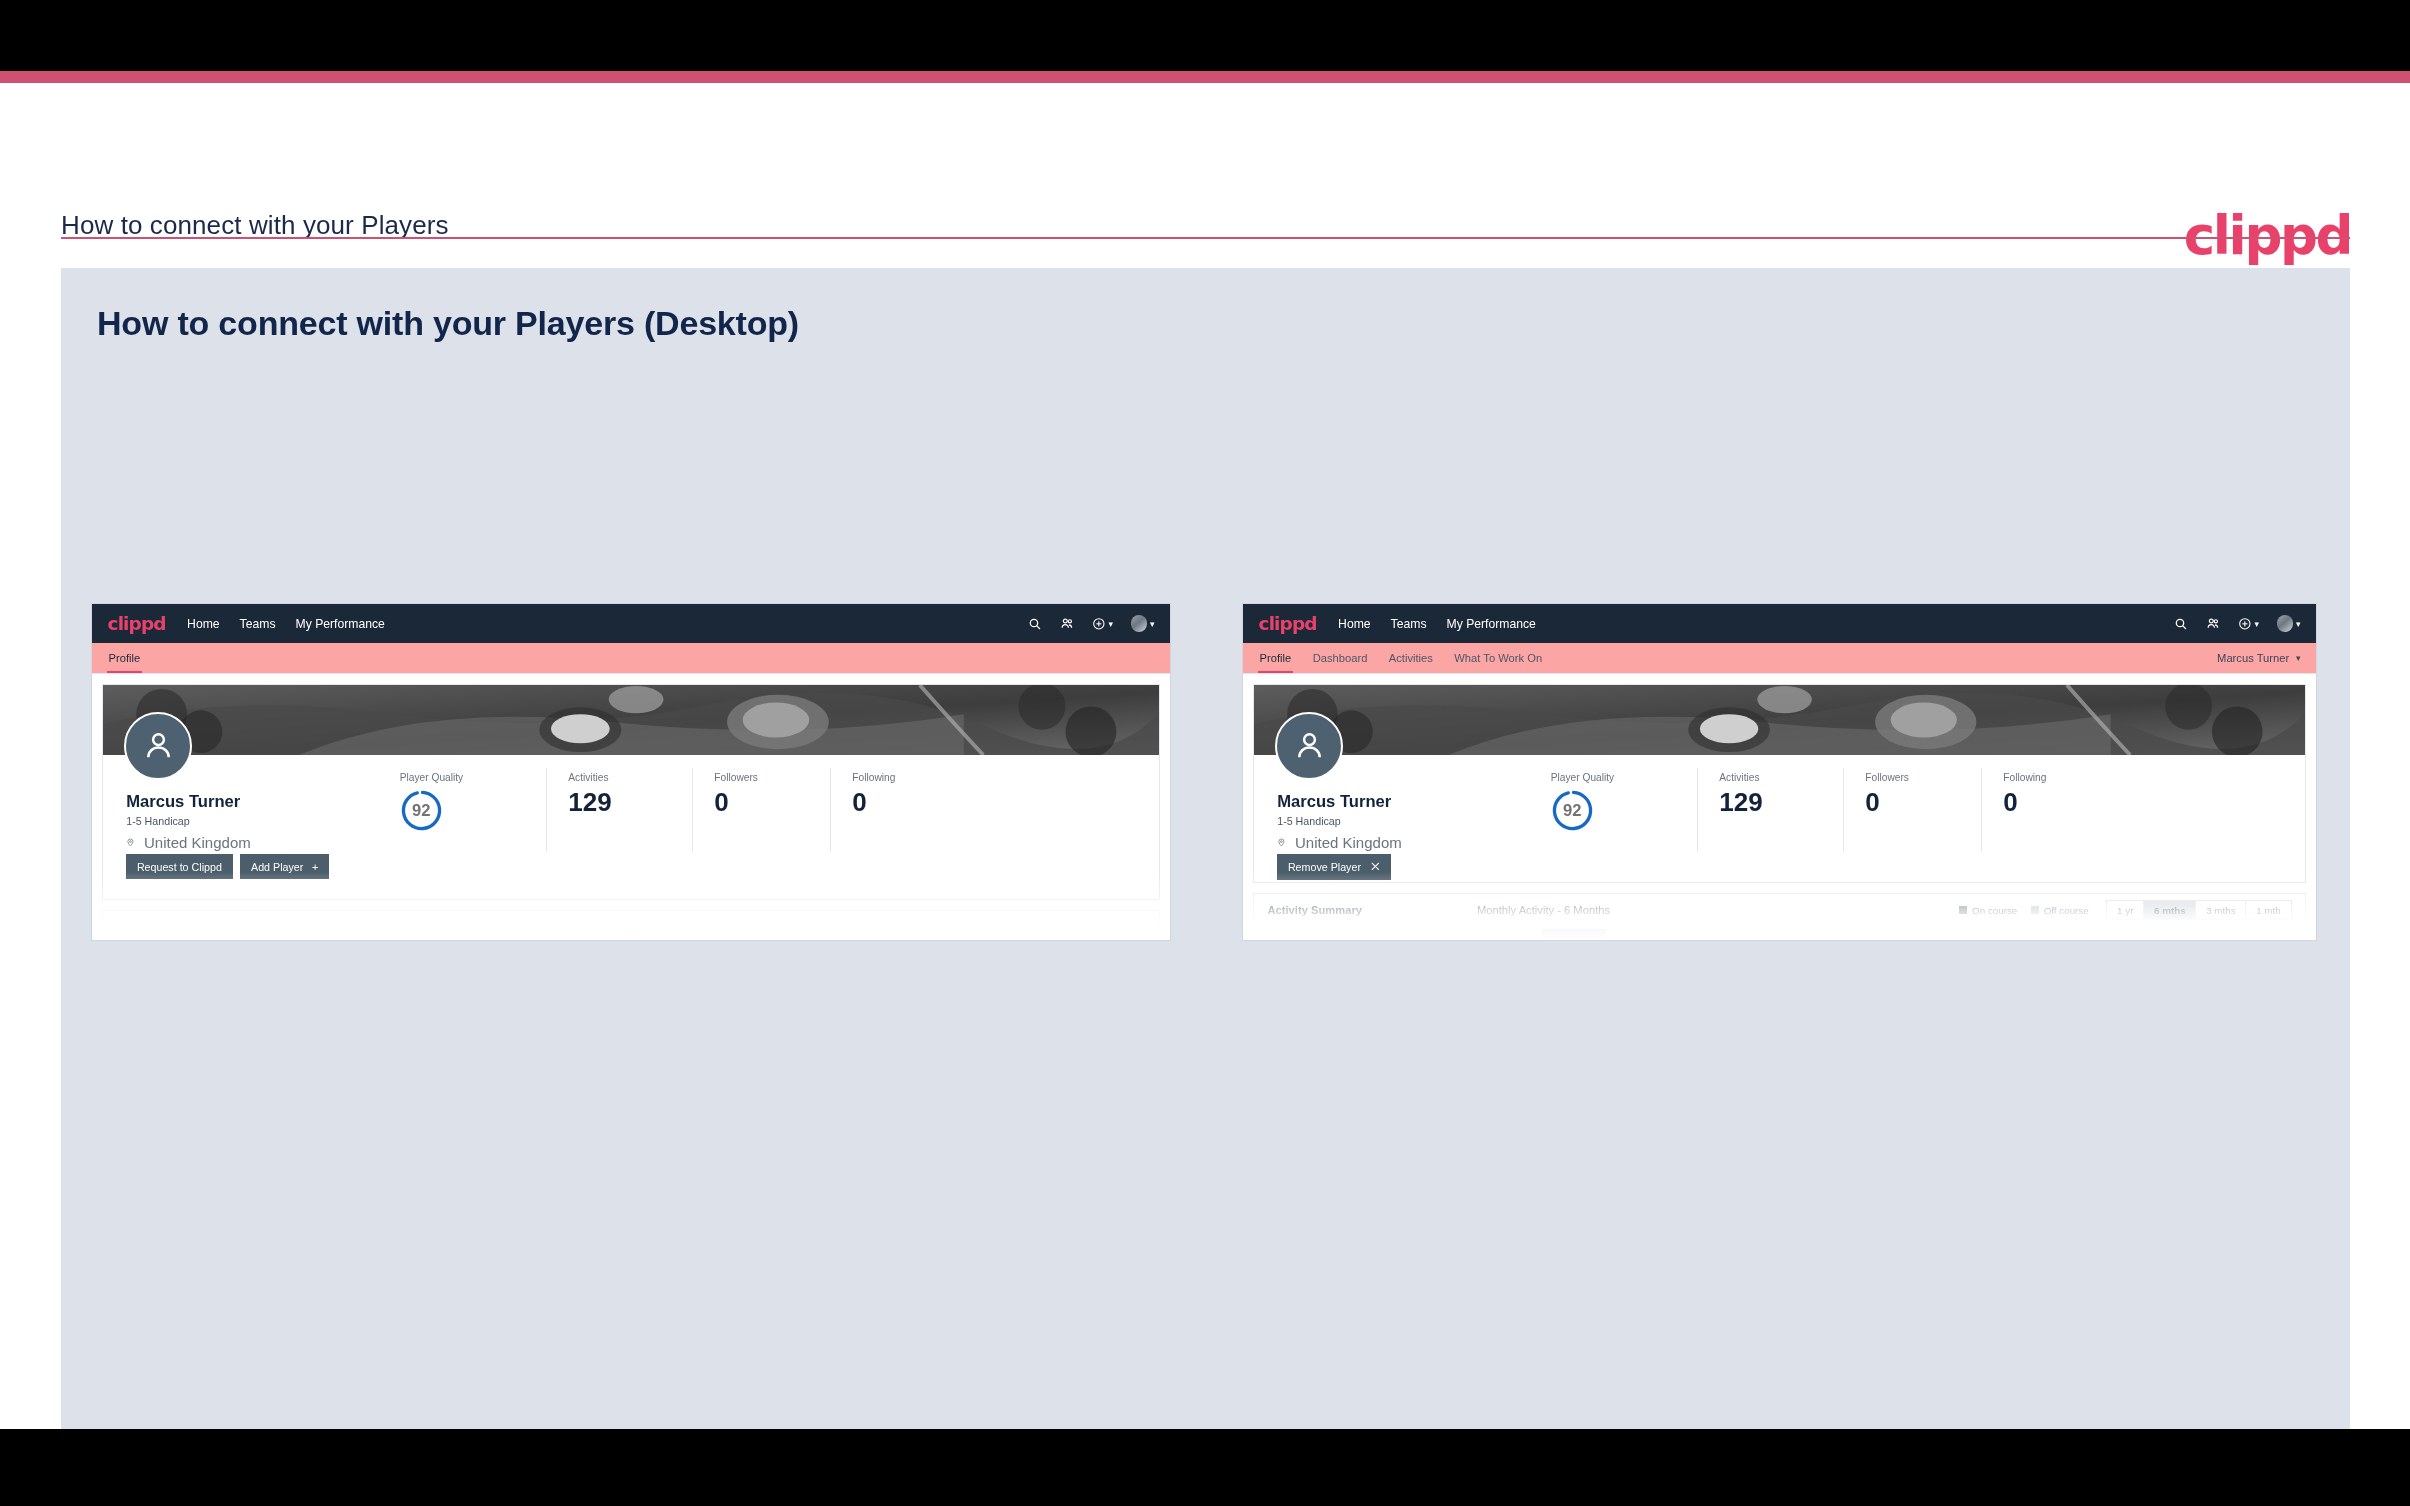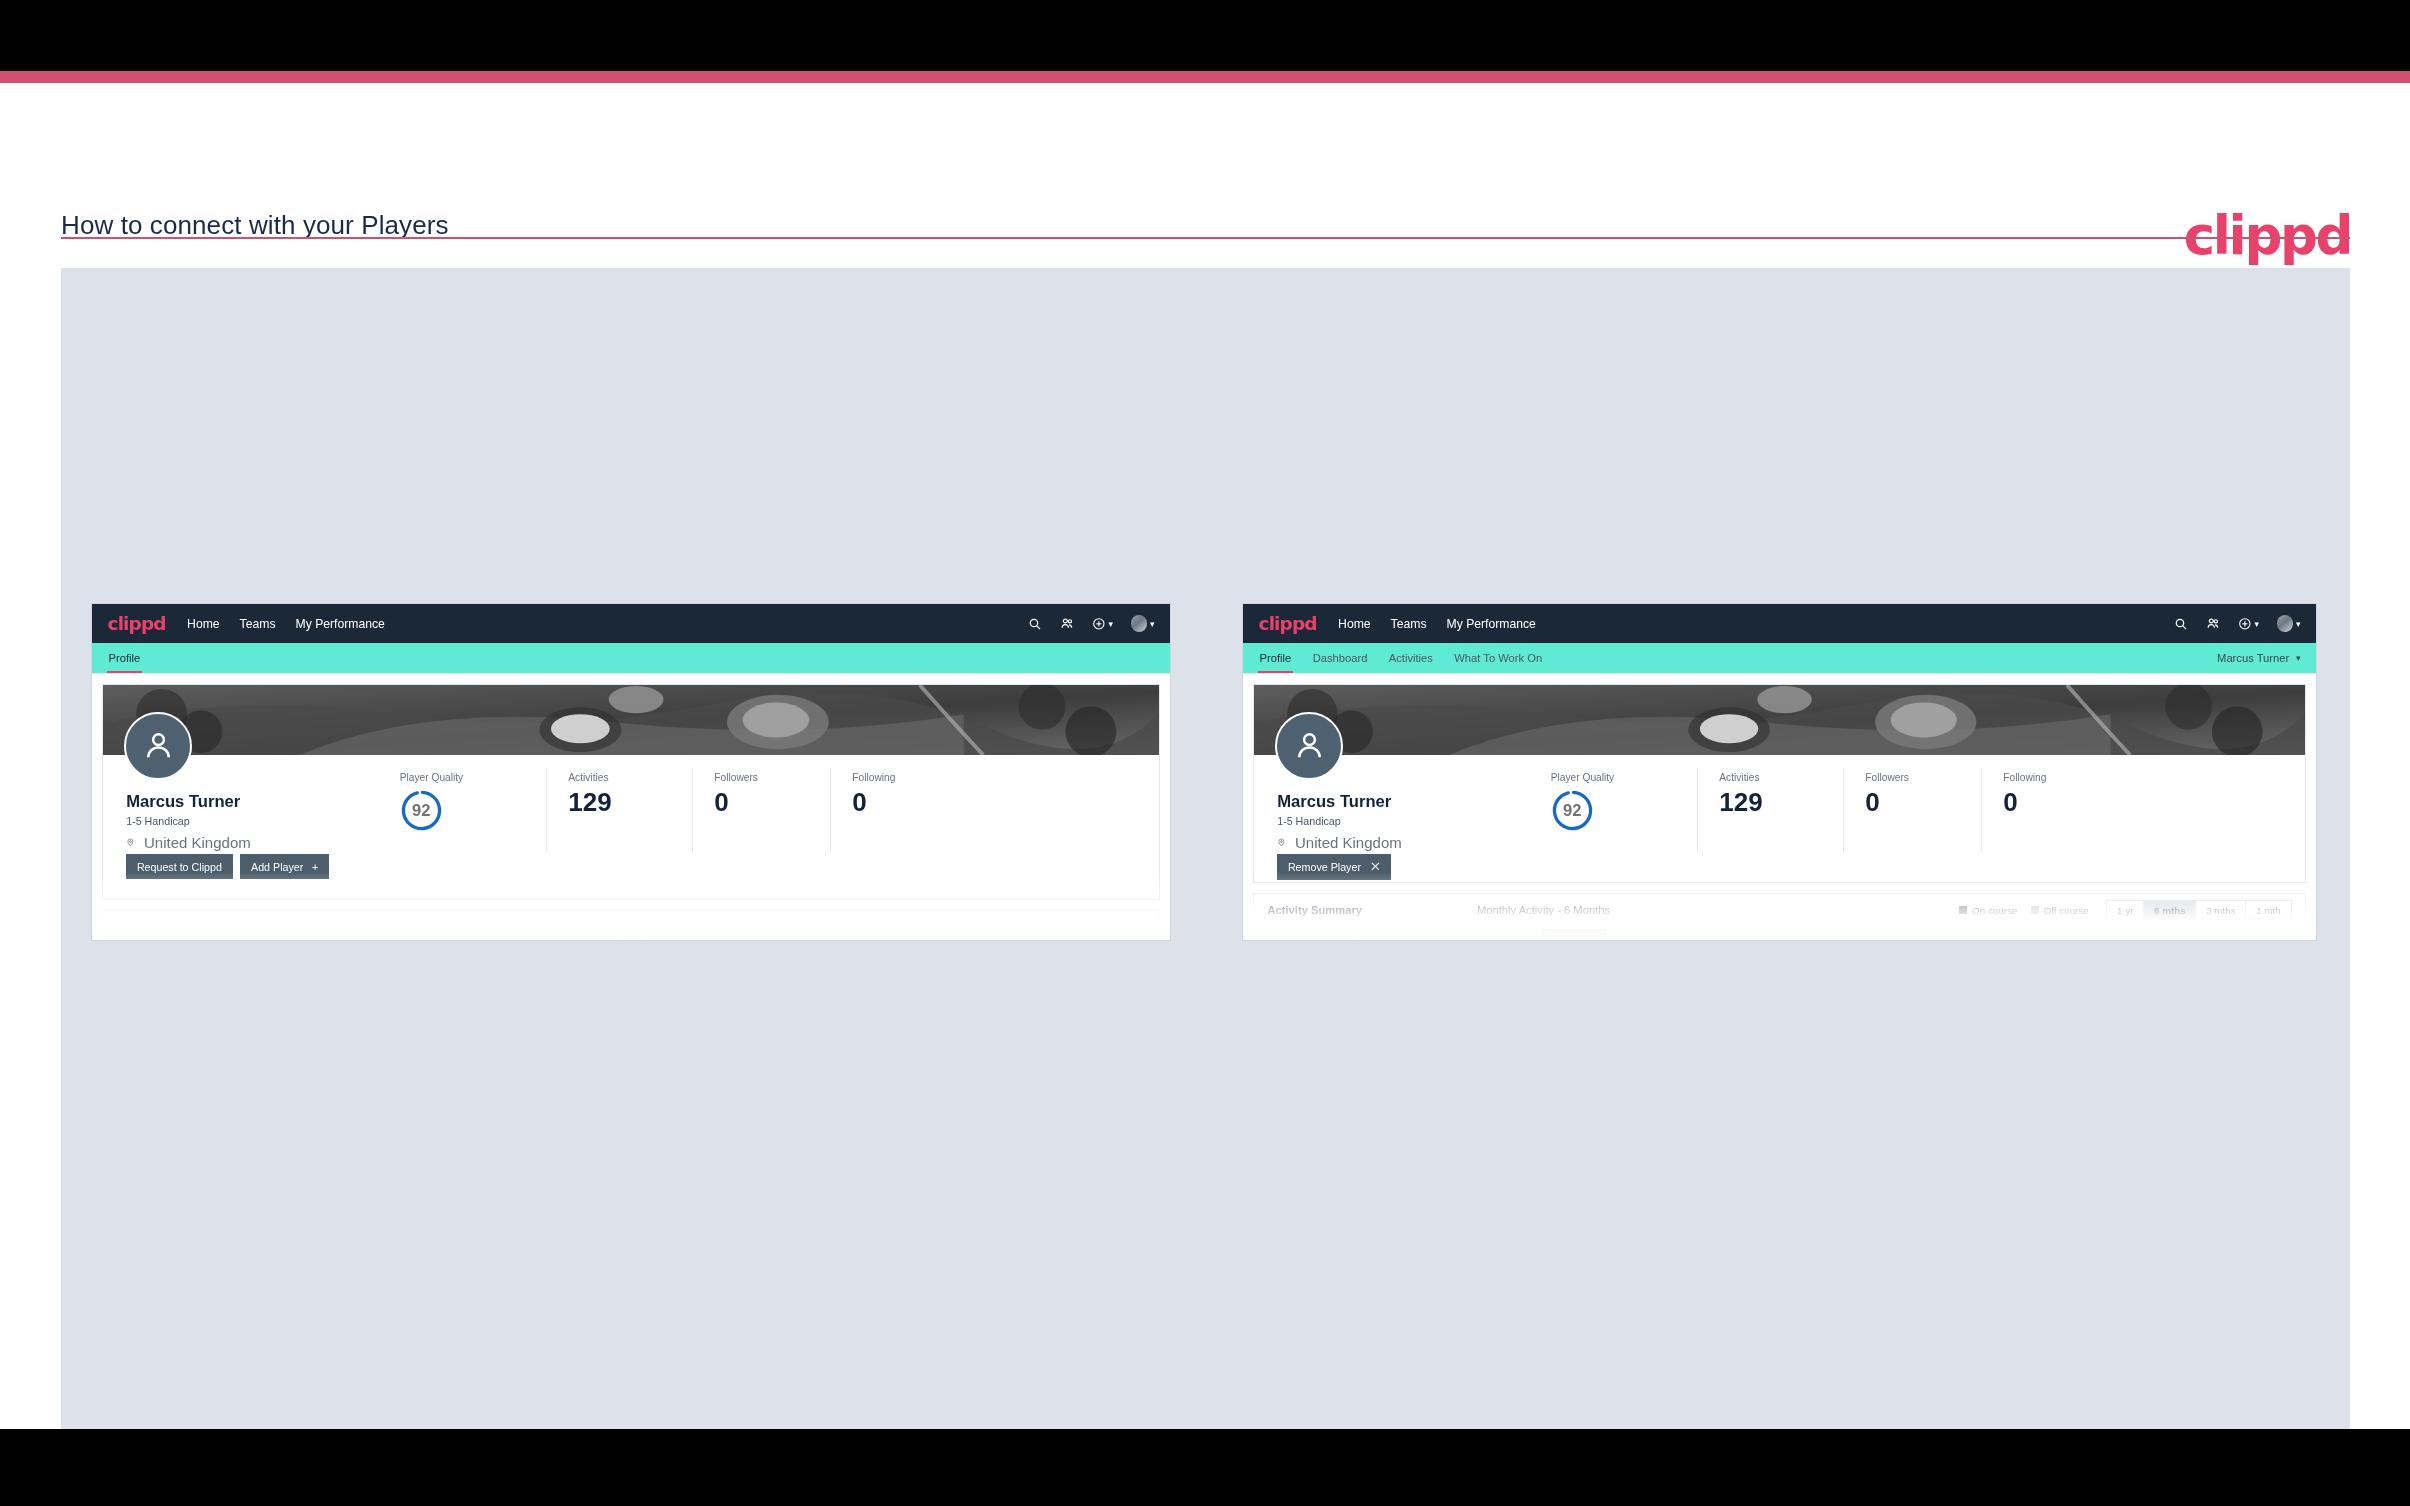--- a/index.html
+++ b/index.html
@@ -82,21 +82,21 @@
   .nav-ic svg { display:block; }
   .chev { font-size:8.8px; color:#ffffff; margin-left:2.9px; }
   .avatar-sm {
     width:16.6px; height:16.6px; border-radius:50%;
     background:linear-gradient(140deg,#9aa3ad 0%,#6d7884 45%,#cfd4d8 100%);
     display:inline-block;
   }
 
   
   .app-tabs {
-    position:relative; width:100%; height:31px; background:#5eead4;
+    position:relative; width:100%; height:31px; background:#fca5a5;
     border-bottom:1px solid #e2e5e9; display:flex; align-items:center;
   }
   .app-tab {
     position:relative; font-size:11.2px; color:#4c5766; padding:0 10.7px;
     height:100%; display:flex; align-items:center; white-space:nowrap;
   }
   .app-tab.first { margin-left:5.9px; }
   .app-tab.active { color:#1b2838; }
   .app-tab.active::after {
     content:""; position:absolute; left:8.8px; right:8.8px; bottom:0; height:2.4px; background:#e8416a;
@@ -202,20 +202,21 @@
 <div class="slide">
 
   <div class="slide-header">
     <div class="header-title">How to connect with your Players</div>
     <div class="logo">clippd</div>
     <div class="header-rule"></div>
   </div>
 
   <div class="panel">
 
+    <div class="panel-title">How to connect with your Players (Desktop)</div>
 
     <div class="shot shot-left">
 
       <div class="app-nav">
         <div class="app-logo">clippd</div>
         <div class="app-nav-links">
           <span class="app-nav-link">Home</span>
           <span class="app-nav-link">Teams</span>
           <span class="app-nav-link">My Performance</span>
         </div>

